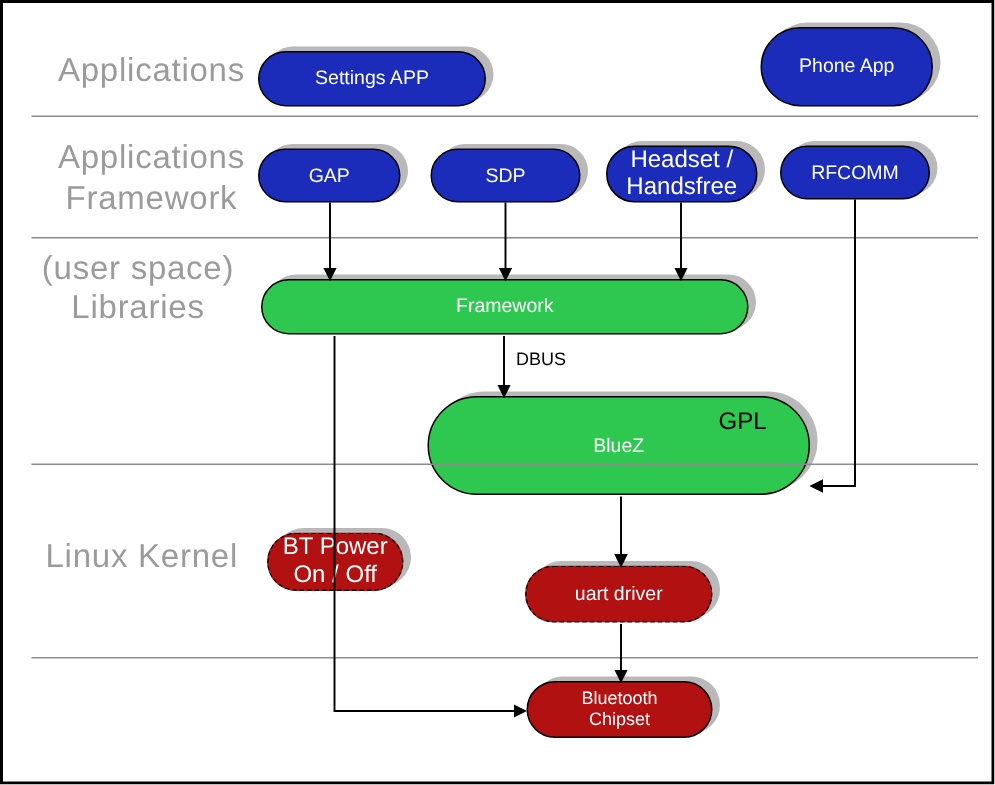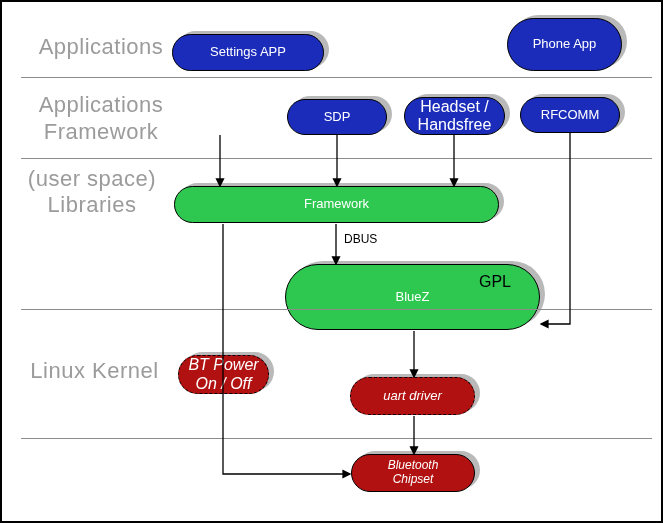--- a/index.html
+++ b/index.html
@@ -13,21 +13,21 @@
   .divider{position:absolute;left:19px;width:631px;height:0;
            border-top:1px solid var(--divider-gray);}
 
   .pill{position:absolute;box-sizing:border-box;border-radius:999px;
         border:1.5px solid #000;color:#fff;display:flex;flex-direction:column;
         align-items:center;justify-content:center;text-align:center;
         box-shadow:5px -3px 0 0 var(--shadow-gray);}
   .pill .t{display:block;line-height:1.15;}
   .blue{background:var(--app-blue);}
   .green{background:var(--lib-green);}
-  .red{background:var(--kernel-red);font-style:italic;}
+  .red{background:var(--kernel-red);}
   .dashed{border-style:dashed;}
 
   .fs13{font-size:13px;}
   .fs12{font-size:12px;}
   .fs11{font-size:16px;}
 
   .badge{position:absolute;top:8px;right:28px;color:#000;font-size:16px;}
   .edge-label{position:absolute;color:#000;font-size:12px;}
 
   svg.arrows{position:absolute;left:0;top:0;pointer-events:none;}
@@ -38,20 +38,23 @@
 <div id="stage">
 
   <div class="pill blue fs13" style="left:170px;top:32px;width:152px;height:37px;">
     <span class="t">Settings APP</span>
   </div>
 
   <div class="pill blue fs13" style="left:505px;top:16px;width:115px;height:53px;">
     <span class="t">Phone App</span>
   </div>
 
+  <div class="pill blue fs13" style="left:170px;top:97px;width:95px;height:36px;">
+    <span class="t">GAP</span>
+  </div>
 
   <div class="pill blue fs13" style="left:285px;top:97px;width:100px;height:36px;">
     <span class="t">SDP</span>
   </div>
 
   <div class="pill blue fs11" style="left:402px;top:95px;width:101px;height:38px;">
     <span class="t">Headset /</span>
     <span class="t">Handsfree</span>
   </div>
 

